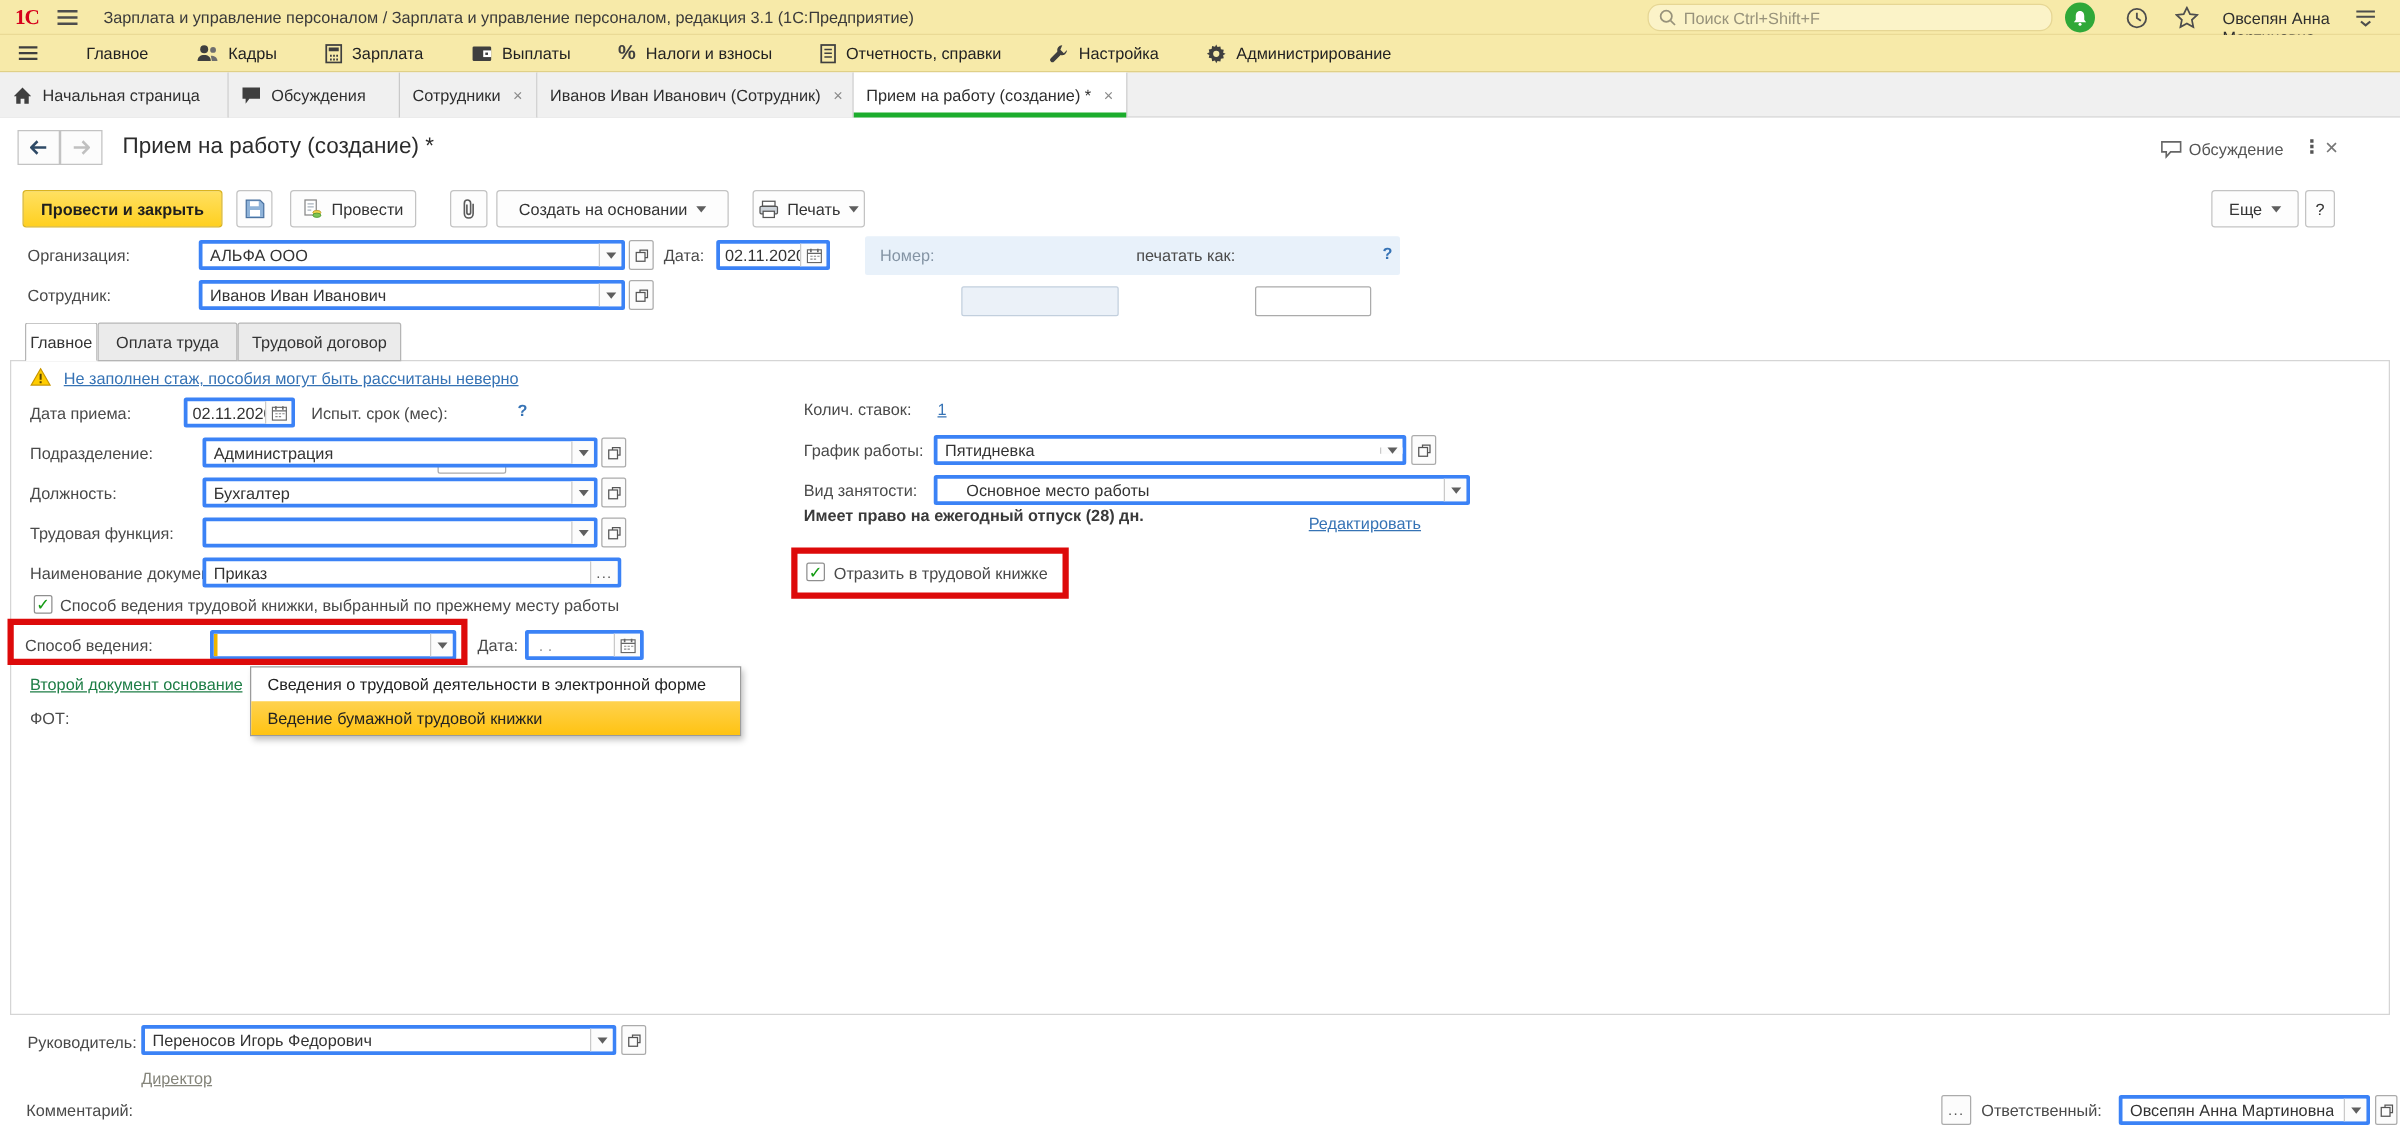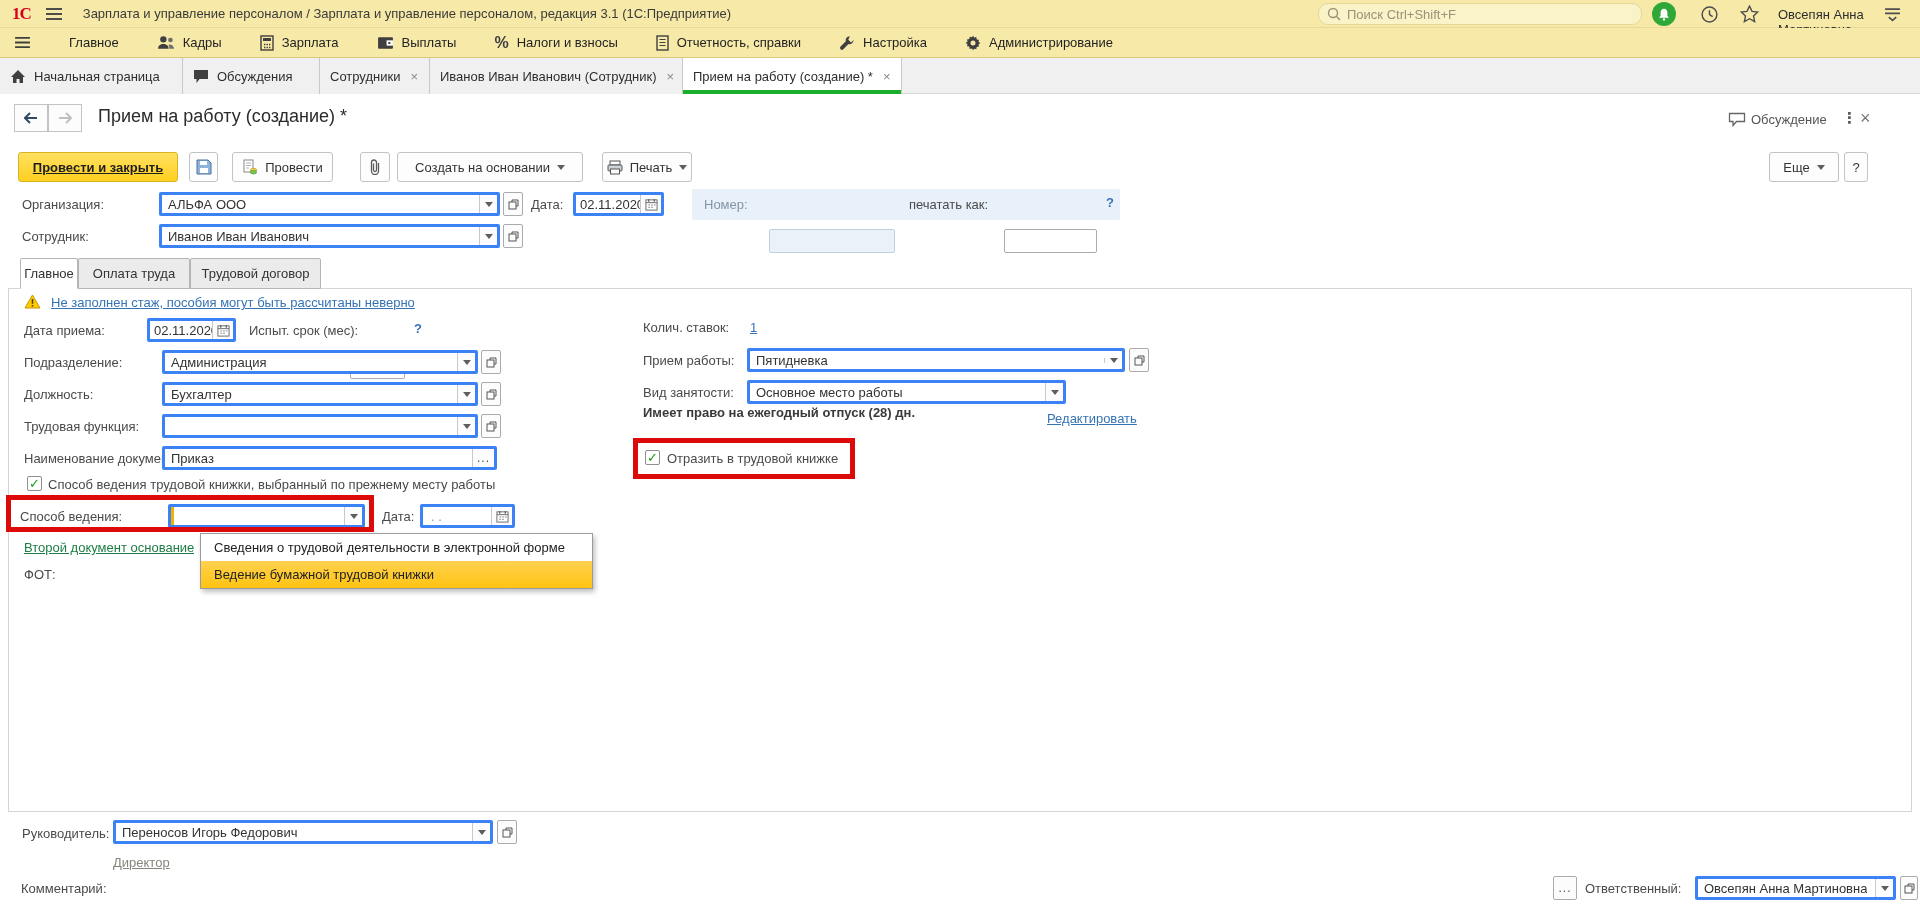--- a/index.html
+++ b/index.html
@@ -33,21 +33,21 @@
   .wtab.active { background:#FFFFFF; }
   .wtab.active::after { content:""; position:absolute; left:0; right:0; bottom:0; height:4px; background:#1CAD2D; }
   .tclose { color:#8A8A8A; font-size:13px; margin-left:2px; cursor:pointer; }
   
   .navbtn { position:absolute; top:104px; width:34px; height:28px; background:#FCFCFC;
     border:1px solid #C3C3C3; display:flex; align-items:center; justify-content:center; }
   .page-title { position:absolute; left:98px; top:106px; font-size:18px; color:#2B2B2B; white-space:nowrap; }
   .tbtn { position:absolute; top:152px; height:30px; background:#FDFDFD; border:1px solid #C3C3C3;
     border-radius:3px; display:flex; align-items:center; justify-content:center; gap:7px;
     color:#333; cursor:pointer; padding:0 10px; white-space:nowrap; }
-  .ybtn { background:linear-gradient(#FFE061,#FFD020); border:1px solid #D9B320; font-weight:bold; color:#1E1E1E;text-decoration:underline; }
+  .ybtn { background:linear-gradient(#FFE061,#FFD020); border:1px solid #D9B320; font-weight:bold; color:#1E1E1E; }
   .tri-d { width:0; height:0; border-left:4px solid transparent; border-right:4px solid transparent;
     border-top:5px solid #5E5E5E; display:inline-block; }
   
   .lbl { position:absolute; color:#4A4A4A; white-space:nowrap; }
   .lbl-dis { color:#8494A4; }
   .lbl-b { font-weight:bold; color:#3A3A3A; }
   .lnk { position:absolute; color:#3673B5; text-decoration:underline; white-space:nowrap; cursor:pointer; }
   .lnk-g { color:#1D7D45; }
   .lnk-gr { color:#85857B; }
   .combo { position:absolute; height:24px; background:#fff; border:3px solid #3b82f6; border-radius:2px;
@@ -497,38 +497,38 @@
       <span>Сведения о трудовой деятельности в электронной форме</span>
     </div>
   <div class="ddrow sel">
       <span>Ведение бумажной трудовой книжки</span>
     </div>
 </div>
 
 <span class="lbl" style="left:643px;top:320px;">Колич. ставок:</span>
 <span class="lnk" style="left:750px;top:320px;">1</span>
 
-<span class="lbl" style="left:643px;top:353px;">Прием работы:</span>
+<span class="lbl" style="left:643px;top:353px;">График работы:</span>
 <div class="combo" style="left:747px;top:348px;width:378px;align-items:center;">
   <div class="combo-val">
       <span>Пятидневка</span>
     </div>
   <div class="combo-dd">
       <span class="tri-d"></span>
     </div>
 </div>
 <div class="sqbtn" style="left:1129px;top:348px;">
   <svg width="11" height="11" viewBox="0 0 11 11">
       <rect x="1" y="3" width="7" height="7" fill="none" stroke="#555"></rect>
       <path d="M4 3V1h6v6H8" fill="none" stroke="#555"></path>
     </svg>
 </div>
 
 <span class="lbl" style="left:643px;top:385px;">Вид занятости:</span>
-<div class="combo" style="left:747px;top:380px;width:319px;">
+<div class="combo" style="left:747px;top:380px;width:429px;padding-left:17px;">
   <div class="combo-val">
       <span>Основное место работы</span>
     </div>
   <div class="combo-dd">
       <span class="tri-d"></span>
     </div>
 </div>
 
 <span class="lbl lbl-b" style="left:643px;top:405px;">Имеет право на ежегодный отпуск (28) дн.</span>
 <span class="lnk" style="left:1047px;top:411px;">Редактировать</span>

